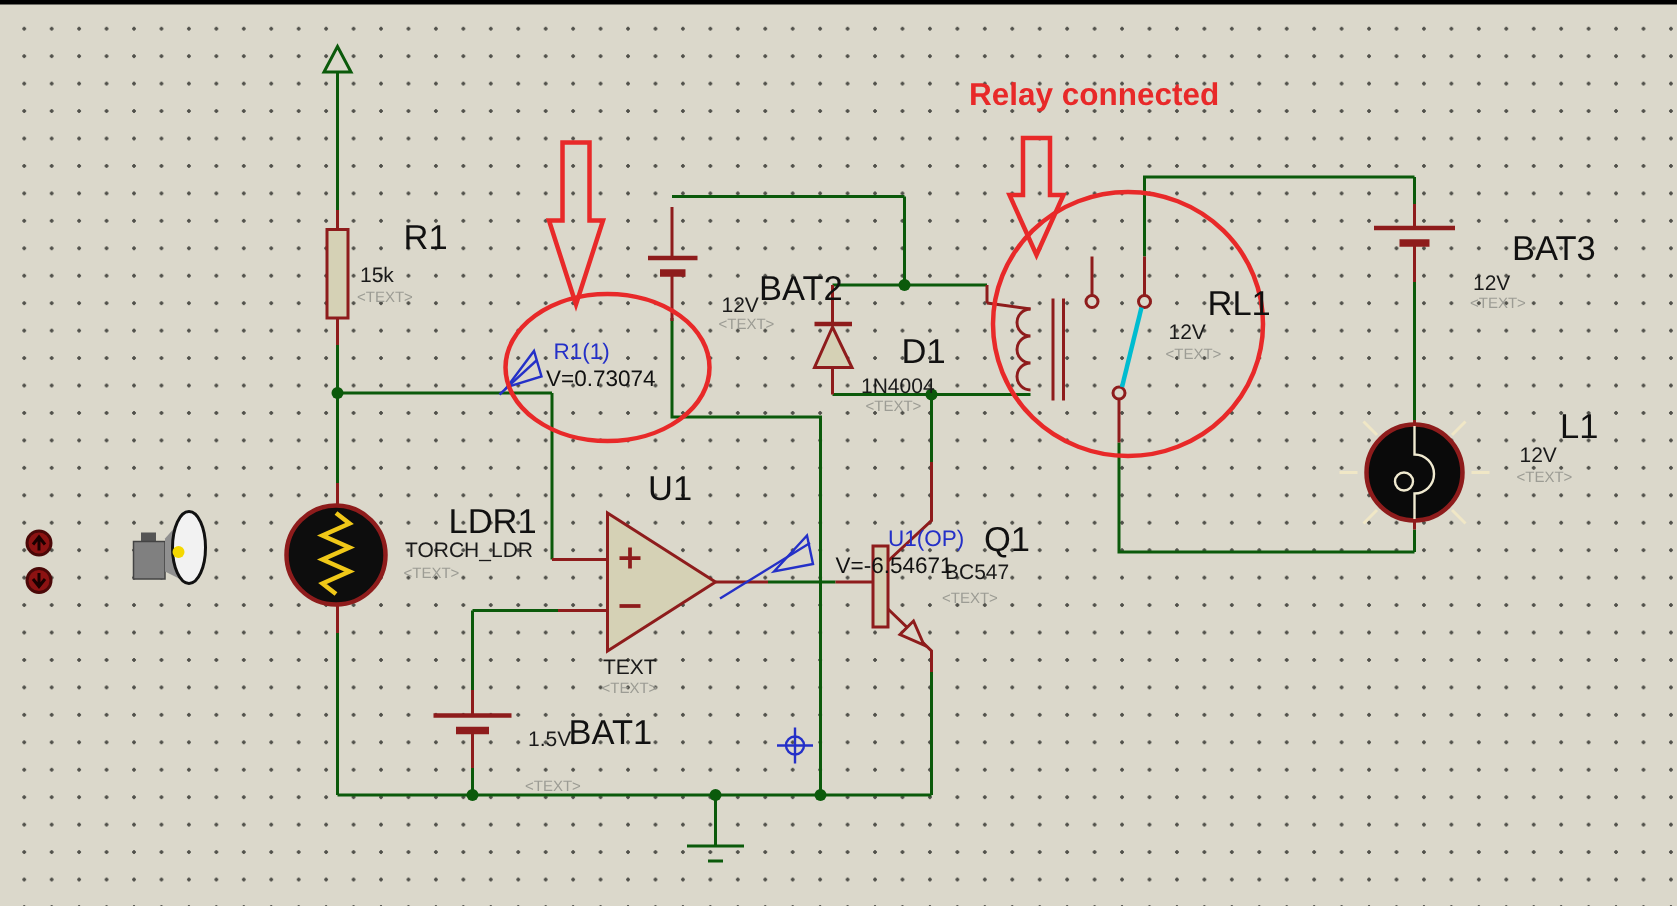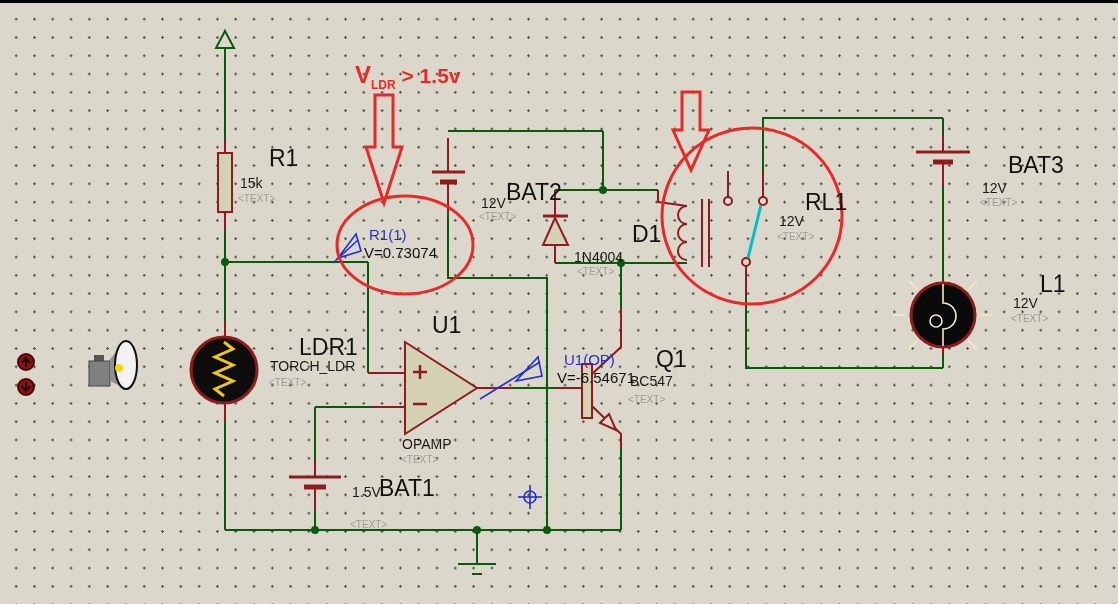--- a/index.html
+++ b/index.html
@@ -219,32 +219,32 @@
 
   <div class="lbl ref" style="left:241px;top:146px">R1</div>
   <div class="lbl val" style="left:240px;top:176px">15k</div>
   <div class="lbl ph" style="left:238px;top:194px">&lt;TEXT&gt;</div>
 
   <div class="lbl ref" style="left:271px;top:335px">LDR1</div>
   <div class="lbl val" style="left:270px;top:359px">TORCH_LDR</div>
   <div class="lbl ph" style="left:269px;top:378px">&lt;TEXT&gt;</div>
 
   <div class="lbl ref" style="left:404px;top:313px">U1</div>
-  <div class="lbl val" style="left:402px;top:437px">OPAMP</div>
+  <div class="lbl val" style="left:402px;top:437px">TEXT</div>
   <div class="lbl ph" style="left:401px;top:455px">&lt;TEXT&gt;</div>
 
   <div class="lbl ref" style="left:351px;top:476px">BAT1</div>
   <div class="lbl val" style="left:352px;top:485px">1.5V</div>
   <div class="lbl ph" style="left:350px;top:520px">&lt;TEXT&gt;</div>
 
   <div class="lbl ref" style="left:478px;top:180px">BAT2</div>
   <div class="lbl val" style="left:481px;top:196px">12V</div>
   <div class="lbl ph" style="left:479px;top:212px">&lt;TEXT&gt;</div>
 
-  <div class="lbl ref" style="left:604px;top:222px">D1</div>
+  <div class="lbl ref" style="left:573px;top:222px">D1</div>
   <div class="lbl val" style="left:574px;top:250px">1N4004</div>
   <div class="lbl ph" style="left:577px;top:267px">&lt;TEXT&gt;</div>
 
   <div class="lbl ref" style="left:628px;top:347px">Q1</div>
   <div class="lbl val" style="left:630px;top:374px">BC547</div>
   <div class="lbl ph" style="left:628px;top:395px">&lt;TEXT&gt;</div>
 
   <div class="lbl ref" style="left:777px;top:190px">RL1</div>
   <div class="lbl val" style="left:779px;top:214px">12V</div>
   <div class="lbl ph" style="left:777px;top:232px">&lt;TEXT&gt;</div>
@@ -253,18 +253,18 @@
   <div class="lbl val" style="left:982px;top:181px">12V</div>
   <div class="lbl ph" style="left:980px;top:198px">&lt;TEXT&gt;</div>
 
   <div class="lbl ref" style="left:1012px;top:272px">L1</div>
   <div class="lbl val" style="left:1013px;top:296px">12V</div>
   <div class="lbl ph" style="left:1011px;top:314px">&lt;TEXT&gt;</div>
 
   <div class="lbl probe-name" style="left:369px;top:227px">R1(1)</div>
   <div class="lbl probe-val" style="left:364px;top:245px">V=0.73074</div>
 
-  <div class="lbl probe-name" style="left:564px;top:352px">U1(OP)</div>
+  <div class="lbl probe-name" style="left:592px;top:352px">U1(OP)</div>
   <div class="lbl probe-val" style="left:557px;top:370px">V=-6.54671</div>
 
-  <div class="lbl ann" style="left:355px;top:62px;font-size:24px"><span>V</span><sub>LDR</sub><span style="font-size:21px"> &gt; 1.5v</span></div>
-
+
+  <div class="lbl ann" style="left:646px;top:53px">Relay connected</div>
 </div>
 
 </body></html>

